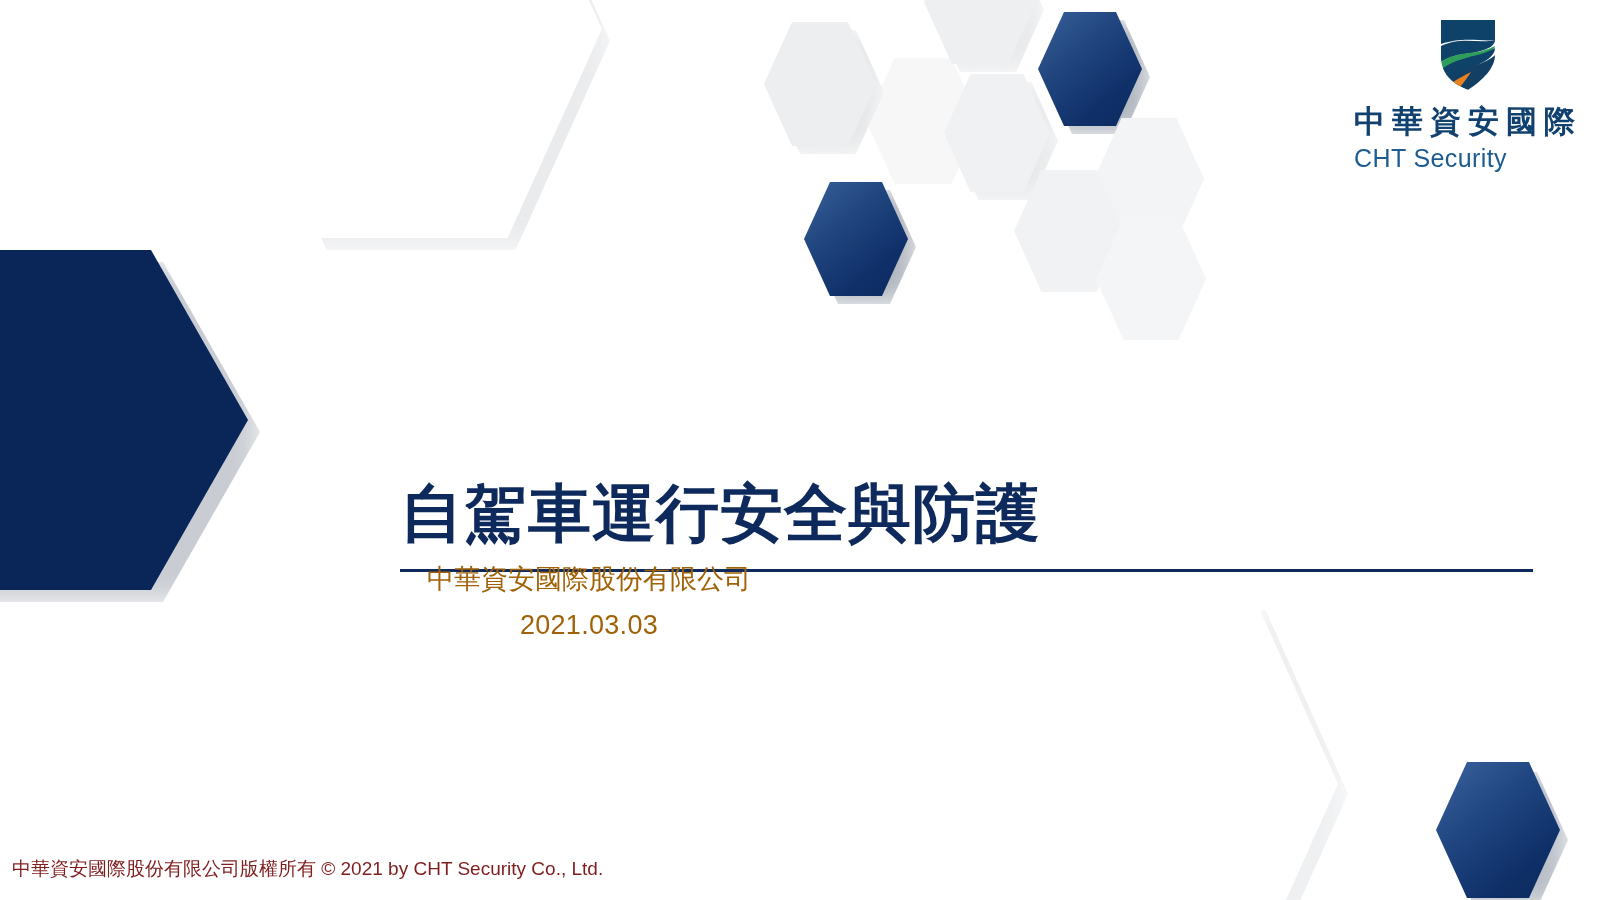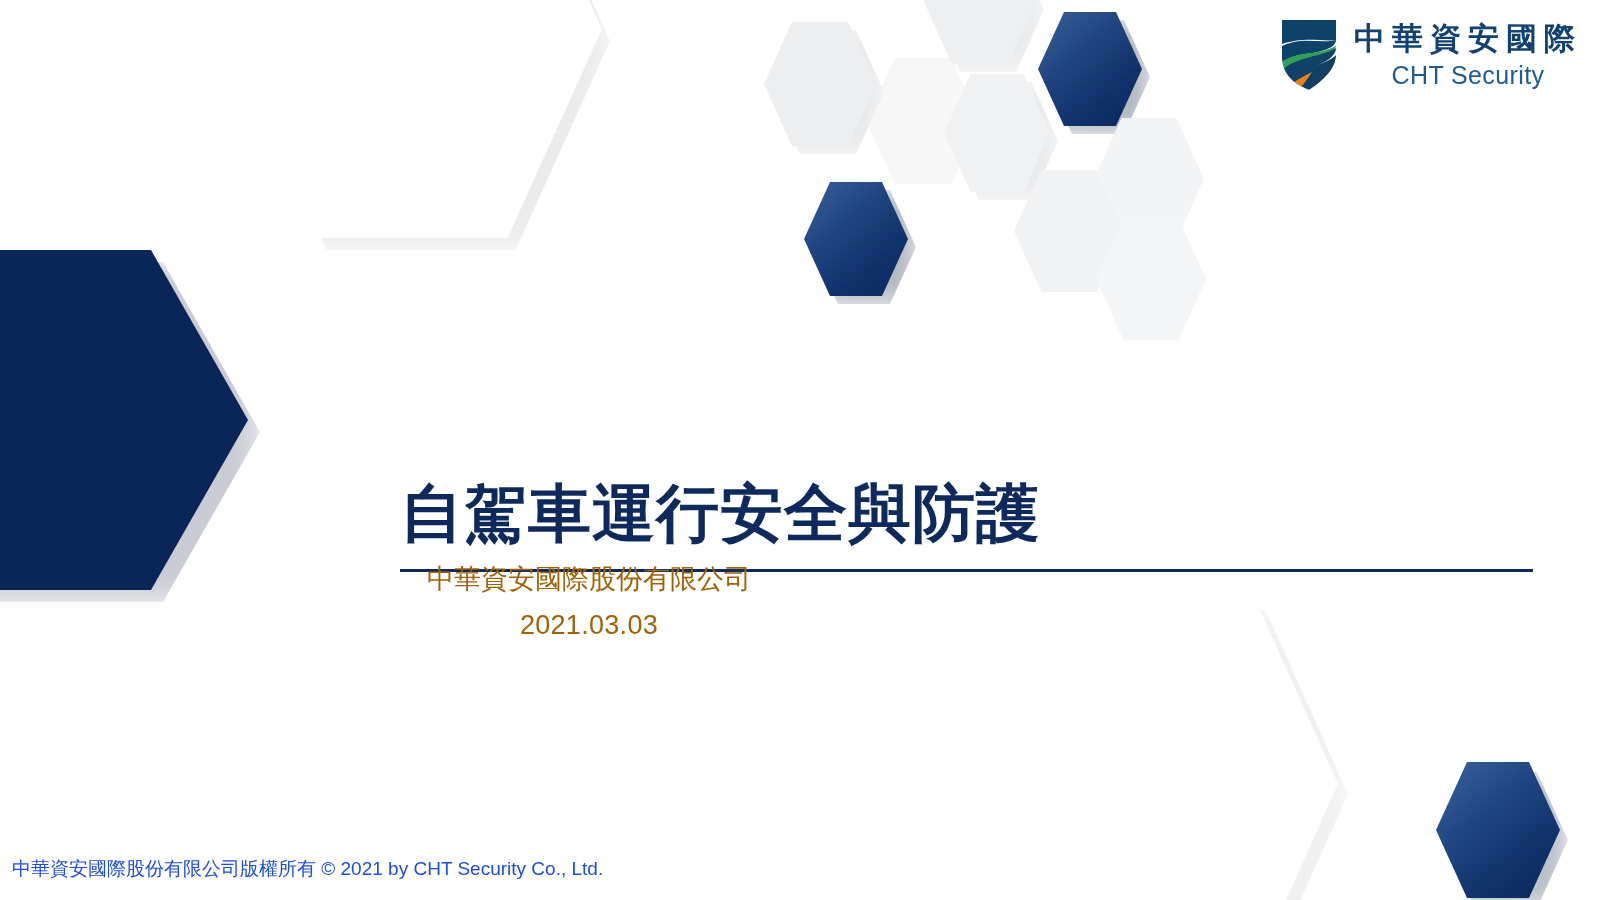--- a/index.html
+++ b/index.html
@@ -38,20 +38,21 @@
   }
 
   
   .logo {
     position: absolute;
     top: 18px;
     right: 18px;
     display: flex;
     align-items: center;
     gap: 14px;
+    flex-direction: column;
   }
   .logo-mark {
     width: 62px;
     height: 74px;
     flex: 0 0 auto;
   }
   .logo-text {
     display: flex;
     flex-direction: column;
     justify-content: center;
@@ -64,21 +65,20 @@
     letter-spacing: 7px;
     white-space: nowrap;
   }
   .logo-en {
     margin-top: 9px;
     font-size: 25px;
     font-weight: 400;
     color: #1c5c91;
     letter-spacing: 0.4px;
     white-space: nowrap;
-    text-align: center;
   }
 
   
   .title-block {
     position: absolute;
     left: 400px;
     top: 430px;
     width: 1135px;
     margin-top: 48px;
   }
@@ -114,21 +114,21 @@
     letter-spacing: 0.3px;
     text-align: center;
   }
 
   
   .footer {
     position: absolute;
     left: 12px;
     bottom: 18px;
     font-size: 19px;
-    color: #1d4ed8;
+    color: #7f1d1d;
     white-space: nowrap;
   }
 </style>
 </head>
 <body>
 
 <div class="slide">
 
   <div>
 

